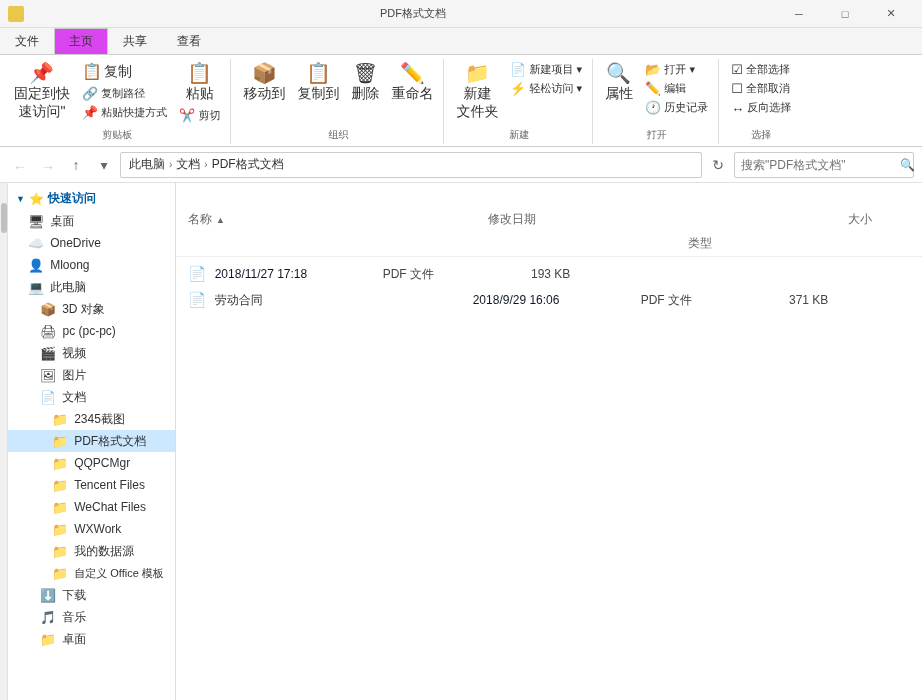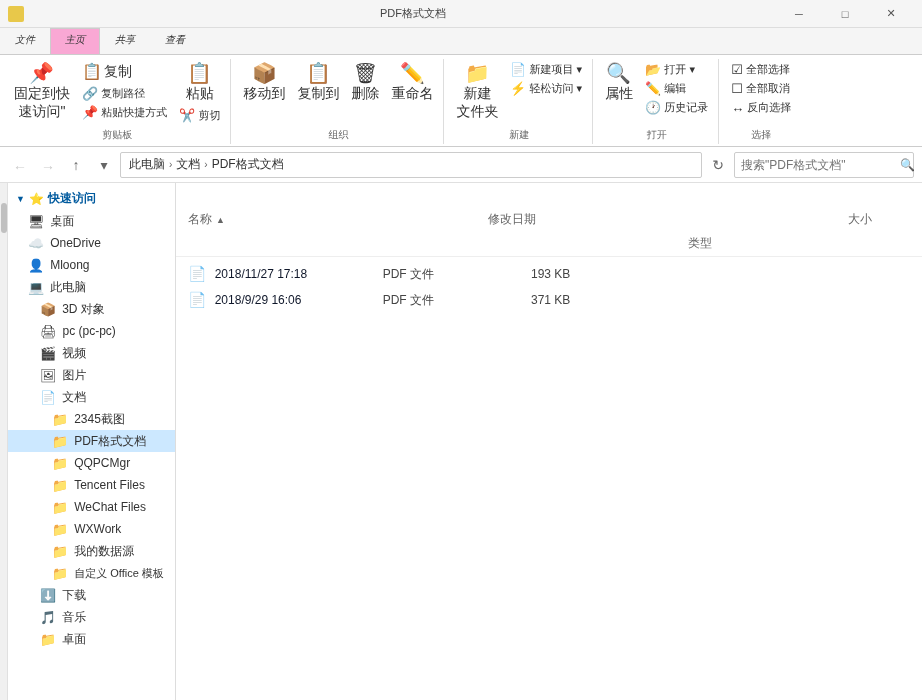--- a/index.html
+++ b/index.html
@@ -30,28 +30,27 @@
       border-bottom: 1px solid #ccc;
     }
     .ribbon-tabs {
       display: flex;
       height: 26px;
       background: #f5f5f5;
     }
     .ribbon-tab {
       padding: 4px 14px;
       cursor: pointer;
-      font-size: 10px;
+      font-size: 12px;
       border: 1px solid transparent;
       border-bottom: none;
       position: relative;
-      font-style: italic;
     }
     .ribbon-tab.active {
-      background: #f9a8d4;
+      background: #d946ef;
       border-color: #ccc;
       border-bottom-color: white;
       z-index: 1;
     }
     .ribbon-content {
       background: white;
       border-top: 1px solid #ccc;
       padding: 4px 4px 2px 4px;
       display: flex;
       align-items: stretch;
@@ -501,19 +500,20 @@
 
     <div class="content-files">
       <div class="file-row">
         <span class="file-icon" style="color:#c00;">📄</span>
         <span class="file-date">2018/11/27 17:18</span>
         <span class="file-type">PDF 文件</span>
         <span class="file-size">193 KB</span>
       </div>
       <div class="file-row">
         <span class="file-icon" style="color:#c00;">📄</span>
+        <span class="file-name">劳动合同</span>
         <span class="file-date">2018/9/29 16:06</span>
         <span class="file-type">PDF 文件</span>
         <span class="file-size">371 KB</span>
       </div>
     </div>
   </div>
 </div>
 
 </body></html>

